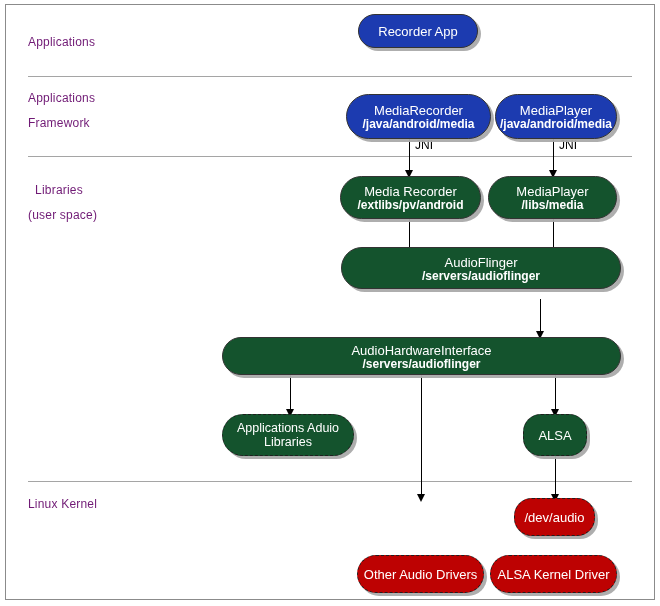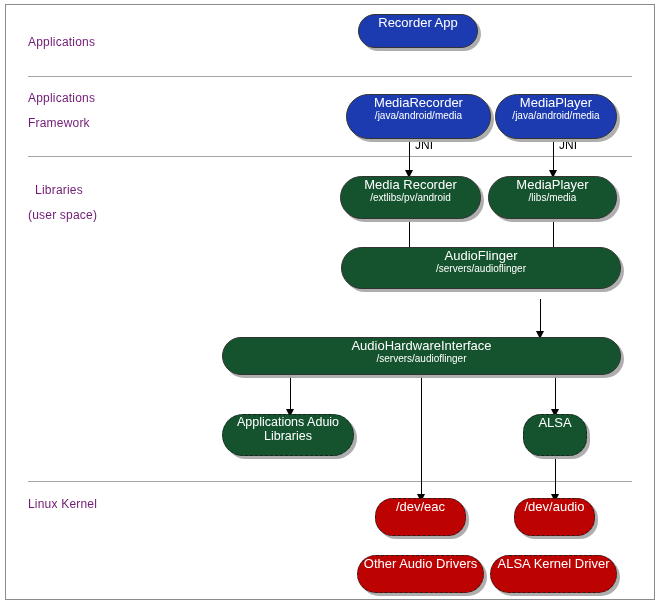--- a/index.html
+++ b/index.html
@@ -67,35 +67,37 @@
   }
 
   
   .node {
     position: absolute;
     box-sizing: border-box;
     border-radius: 999px;
     display: flex;
     flex-direction: column;
     align-items: center;
+    justify-content: center;
     text-align: center;
     color: #ffffff;
     box-shadow: 3px 3px 0 0 rgba(170,170,170,0.95);
     border: 1.2px solid #333333;
-    padding: 0 6px;
+    padding: 15px 6px;
   }
   .node .title {
     font-size: 13px;
     line-height: 15px;
     white-space: nowrap;
   }
   .node .sub {
-    font-size: 10px;
+    font-size: 12px;
     line-height: 12px;
     white-space: nowrap;
+    font-weight: bold;
   }
   .node.two-line-title .title {
     font-size: 12.5px;
     line-height: 14px;
   }
   .node.blue { background: #1c3bb0; }
   .node.green { background: #14532d; }
   .node.red { background: #bd0202; }
   .node.dashed { border: 1.4px dashed #1f1f1f; }
 </style>
@@ -182,23 +184,20 @@
 
   <div class="node green dashed two-line-title" style="left:222px; top:414px; width:132px; height:42px; border-radius:22px;">
     <span class="title">Applications Aduio</span>
     <span class="title">Libraries</span>
   </div>
 
   <div class="node green dashed" style="left:523px; top:414px; width:64px; height:42px; border-radius:18px;">
     <span class="title">ALSA</span>
   </div>
 
-  <div class="node red dashed" style="left:375px; top:498px; width:91px; height:38px; border-radius:18px;">
-    <span class="title">/dev/eac</span>
-  </div>
 
   <div class="node red dashed" style="left:514px; top:498px; width:81px; height:38px; border-radius:18px;">
     <span class="title">/dev/audio</span>
   </div>
 
   <div class="node red dashed" style="left:357px; top:555px; width:127px; height:38px; border-radius:19px;">
     <span class="title">Other Audio Drivers</span>
   </div>
 
   <div class="node red dashed" style="left:490px; top:555px; width:127px; height:38px; border-radius:19px;">

